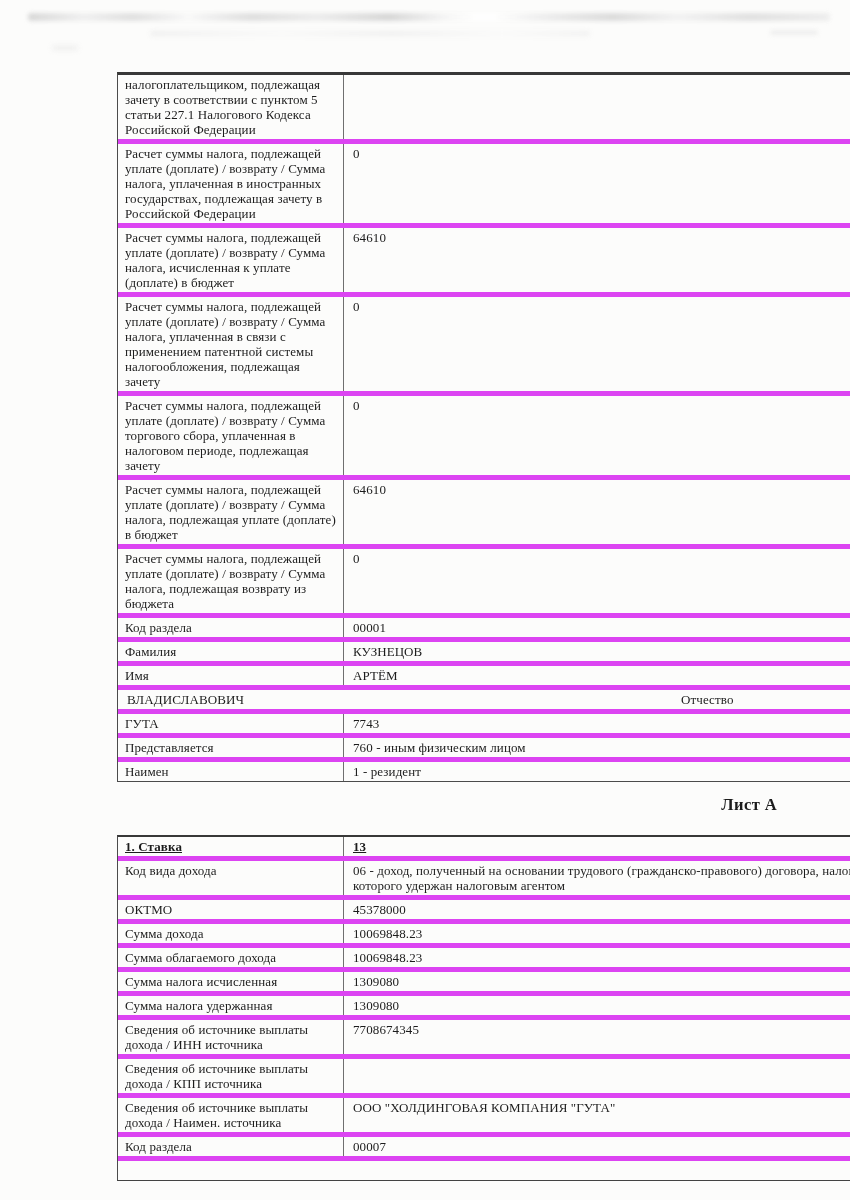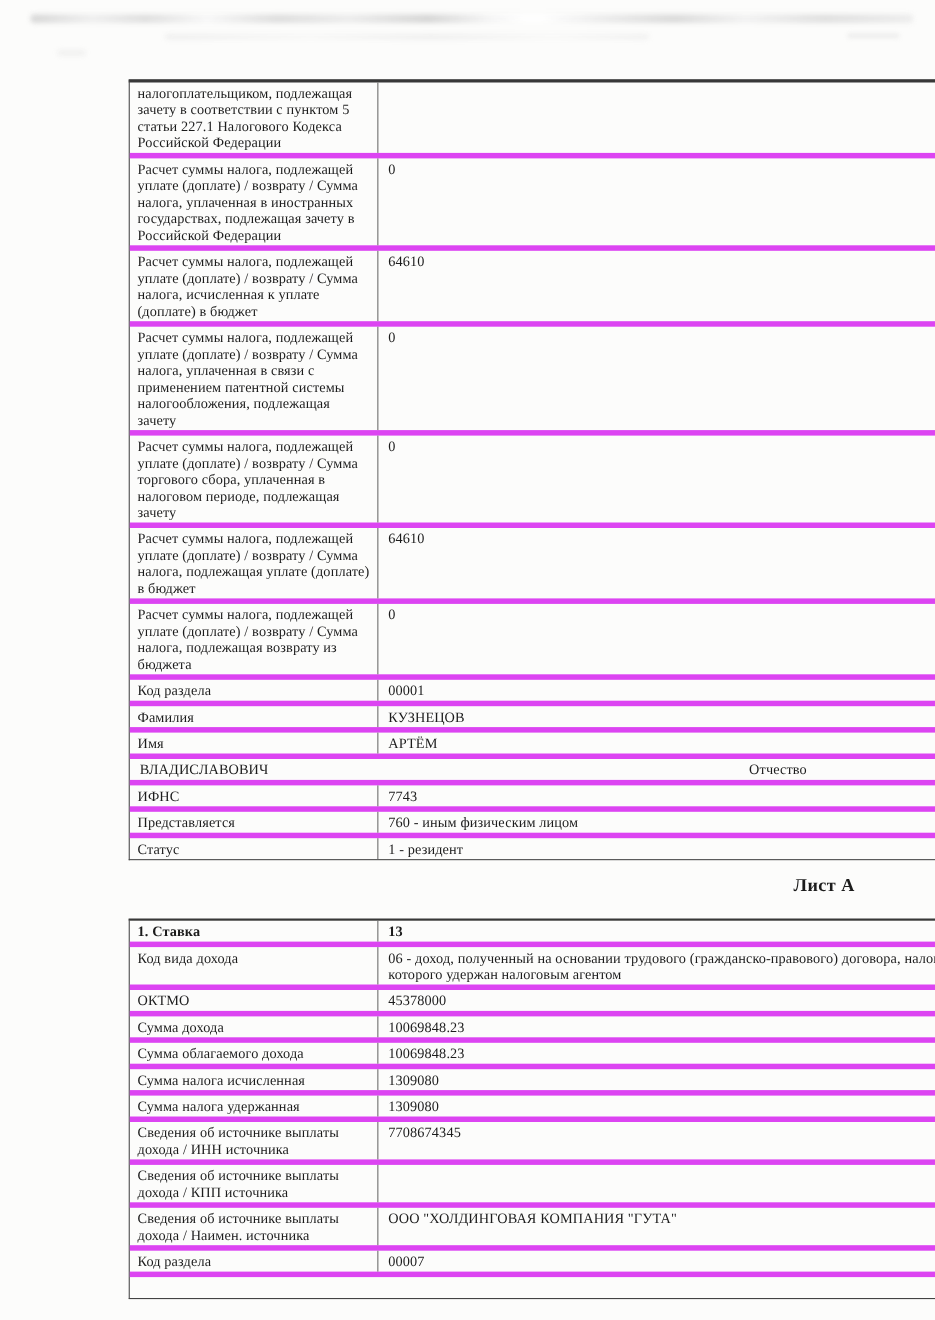--- a/index.html
+++ b/index.html
@@ -37,21 +37,21 @@
   .table-1{top:72px;}
   .table-2{top:835px;border-top:2.5px solid #3a3a3a;border-bottom:1.8px solid #454545;}
   .trow{display:flex;border-top:5px solid #d946ef;}
   .trow:first-child{border-top:none;}
   .cell{
     padding:2px 6px 2px 7px;font-size:13px;line-height:15px;
     letter-spacing:.1px;box-sizing:border-box;min-height:19px;
   }
   .lbl{width:226px;flex:none;border-right:1px solid #6f6f6f;}
   .val{flex:1;padding-left:9px;}
-  .trow.bold .cell{font-weight:bold;}
+  .trow.bold .cell{font-weight:bold;text-decoration:underline;}
   
   .sheet-heading{
     position:absolute;top:795px;left:117px;width:660px;text-align:right;
     font-weight:bold;font-size:16.5px;letter-spacing:.4px;
   }
 </style>
 </head>
 <body>
 
 <div class="sheet">
@@ -100,29 +100,29 @@
       </div>
       <div class="trow">
         <div class="cell lbl">Имя</div>
         <div class="cell val">АРТЁМ</div>
       </div>
       <div class="trow">
         <div class="cell val">ВЛАДИСЛАВОВИЧ</div>
         <div class="cell lbl">Отчество</div>
       </div>
       <div class="trow">
-        <div class="cell lbl">ИФНС</div>
+        <div class="cell lbl">ГУТА</div>
         <div class="cell val">7743</div>
       </div>
       <div class="trow">
         <div class="cell lbl">Представляется</div>
         <div class="cell val">760 - иным физическим лицом</div>
       </div>
       <div class="trow">
-        <div class="cell lbl">Статус</div>
+        <div class="cell lbl">Наимен</div>
         <div class="cell val">1 - резидент</div>
       </div>
     </div>
 
   <div class="sheet-heading">Лист А</div>
 
   <div class="doc-table table-2">
       <div class="trow bold">
         <div class="cell lbl">1. Ставка</div>
         <div class="cell val">13</div>

